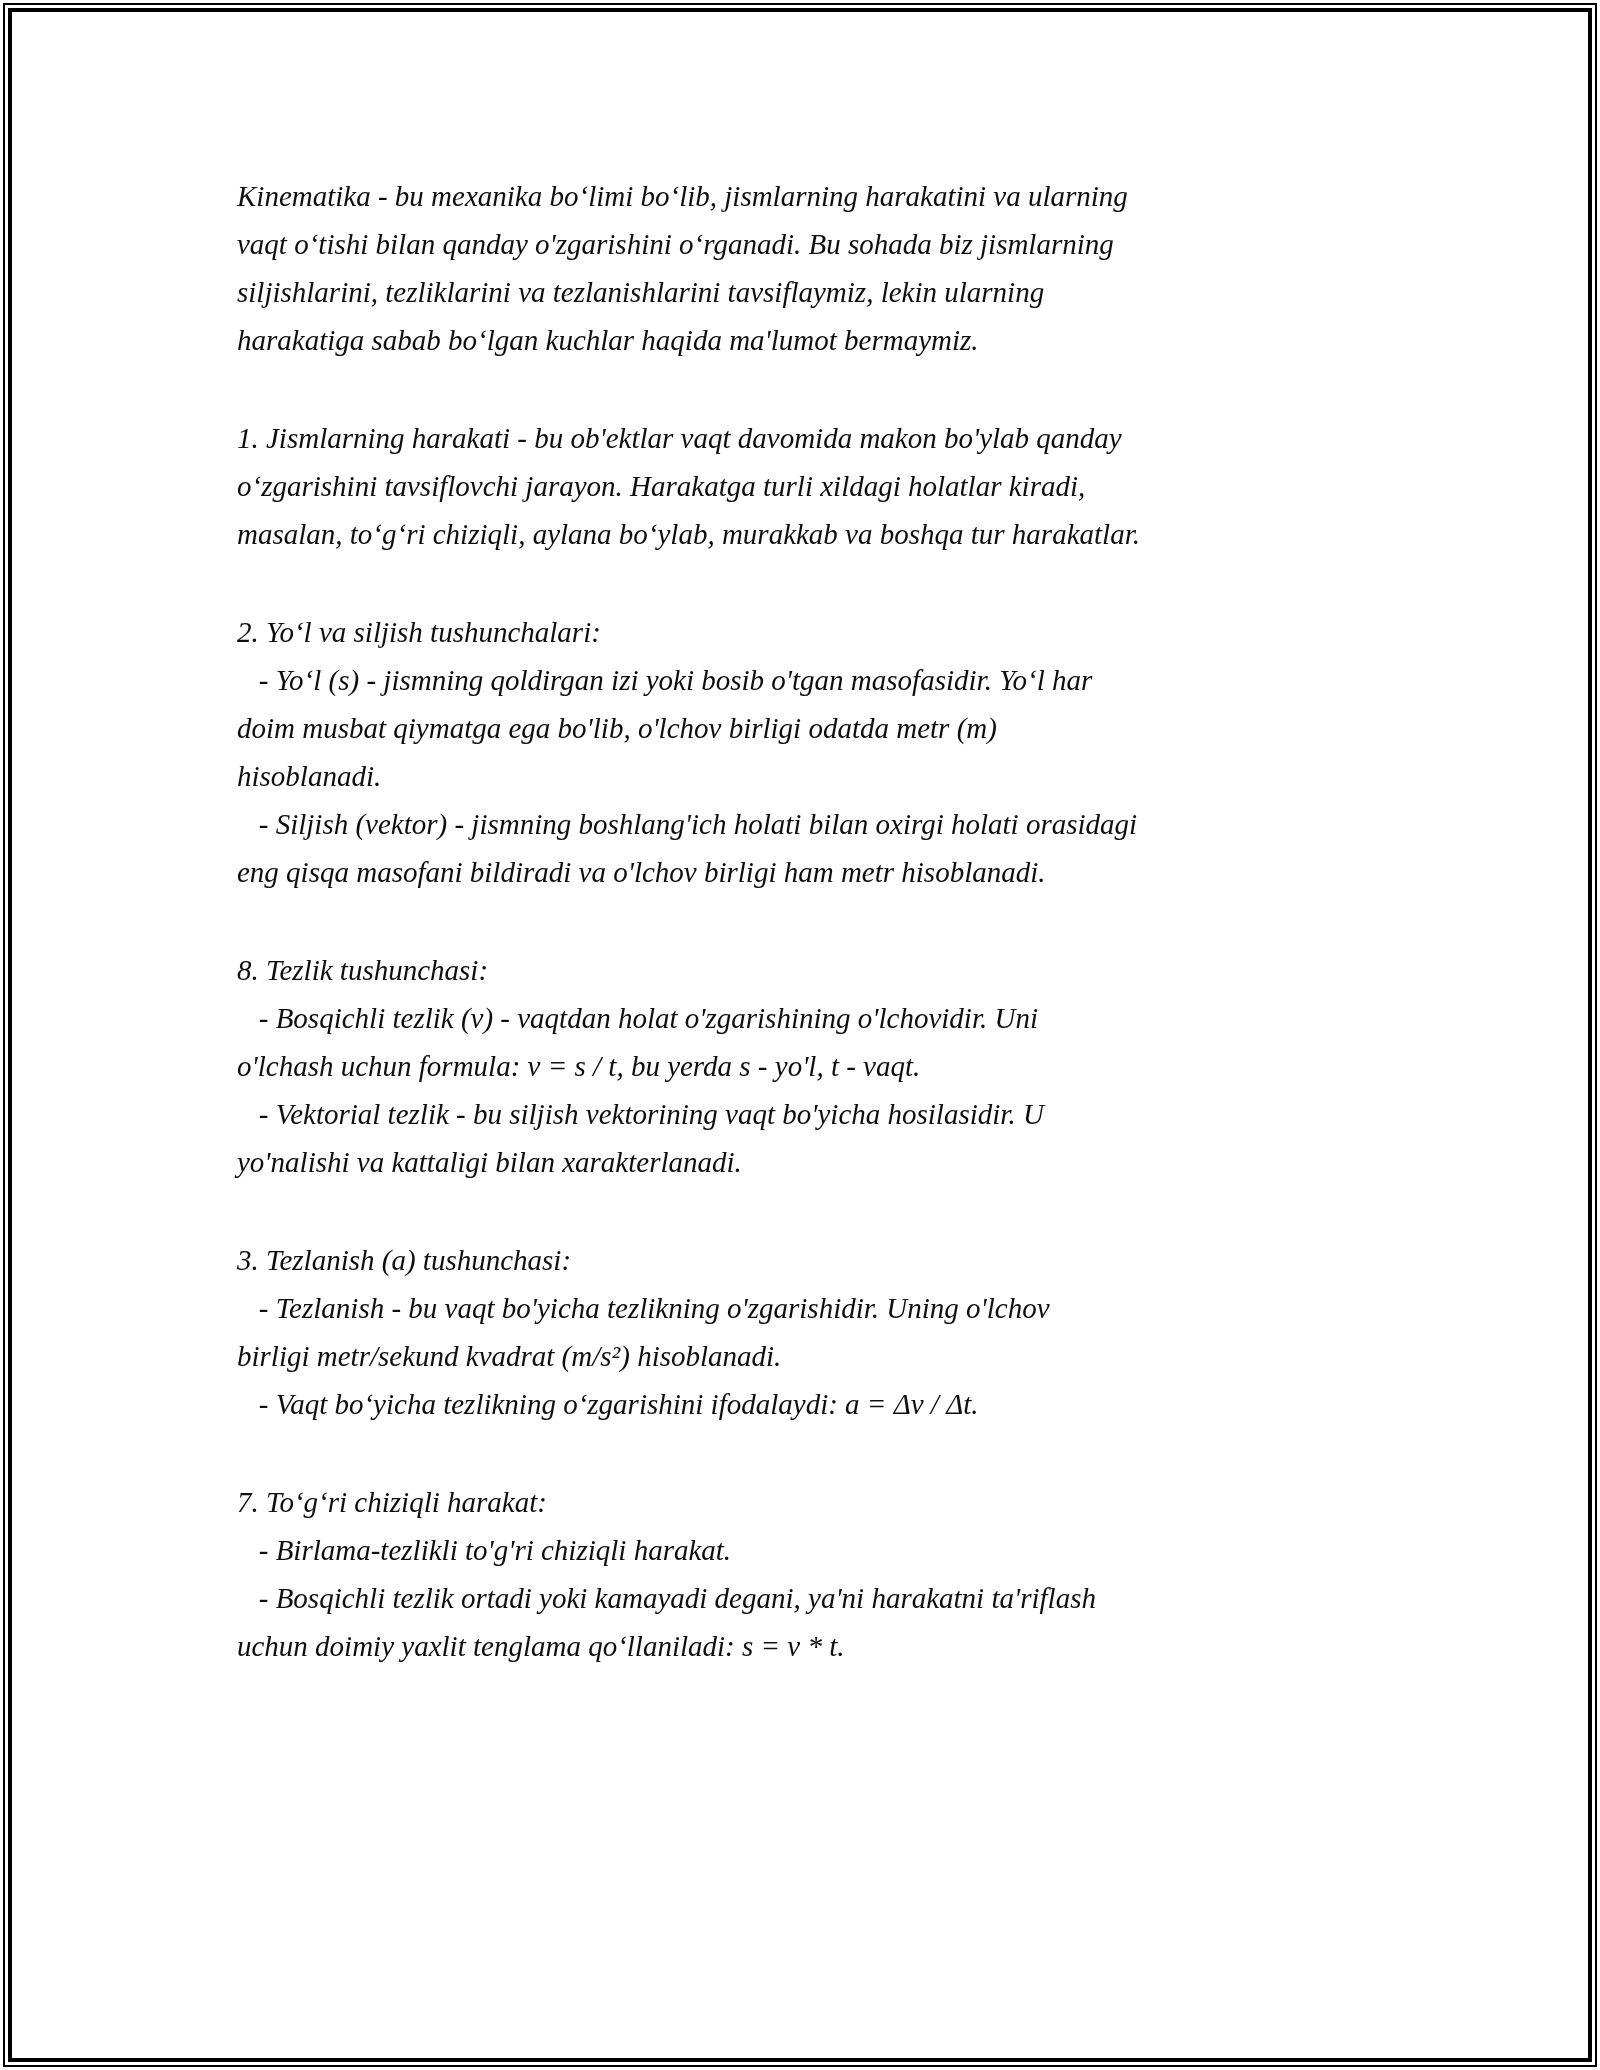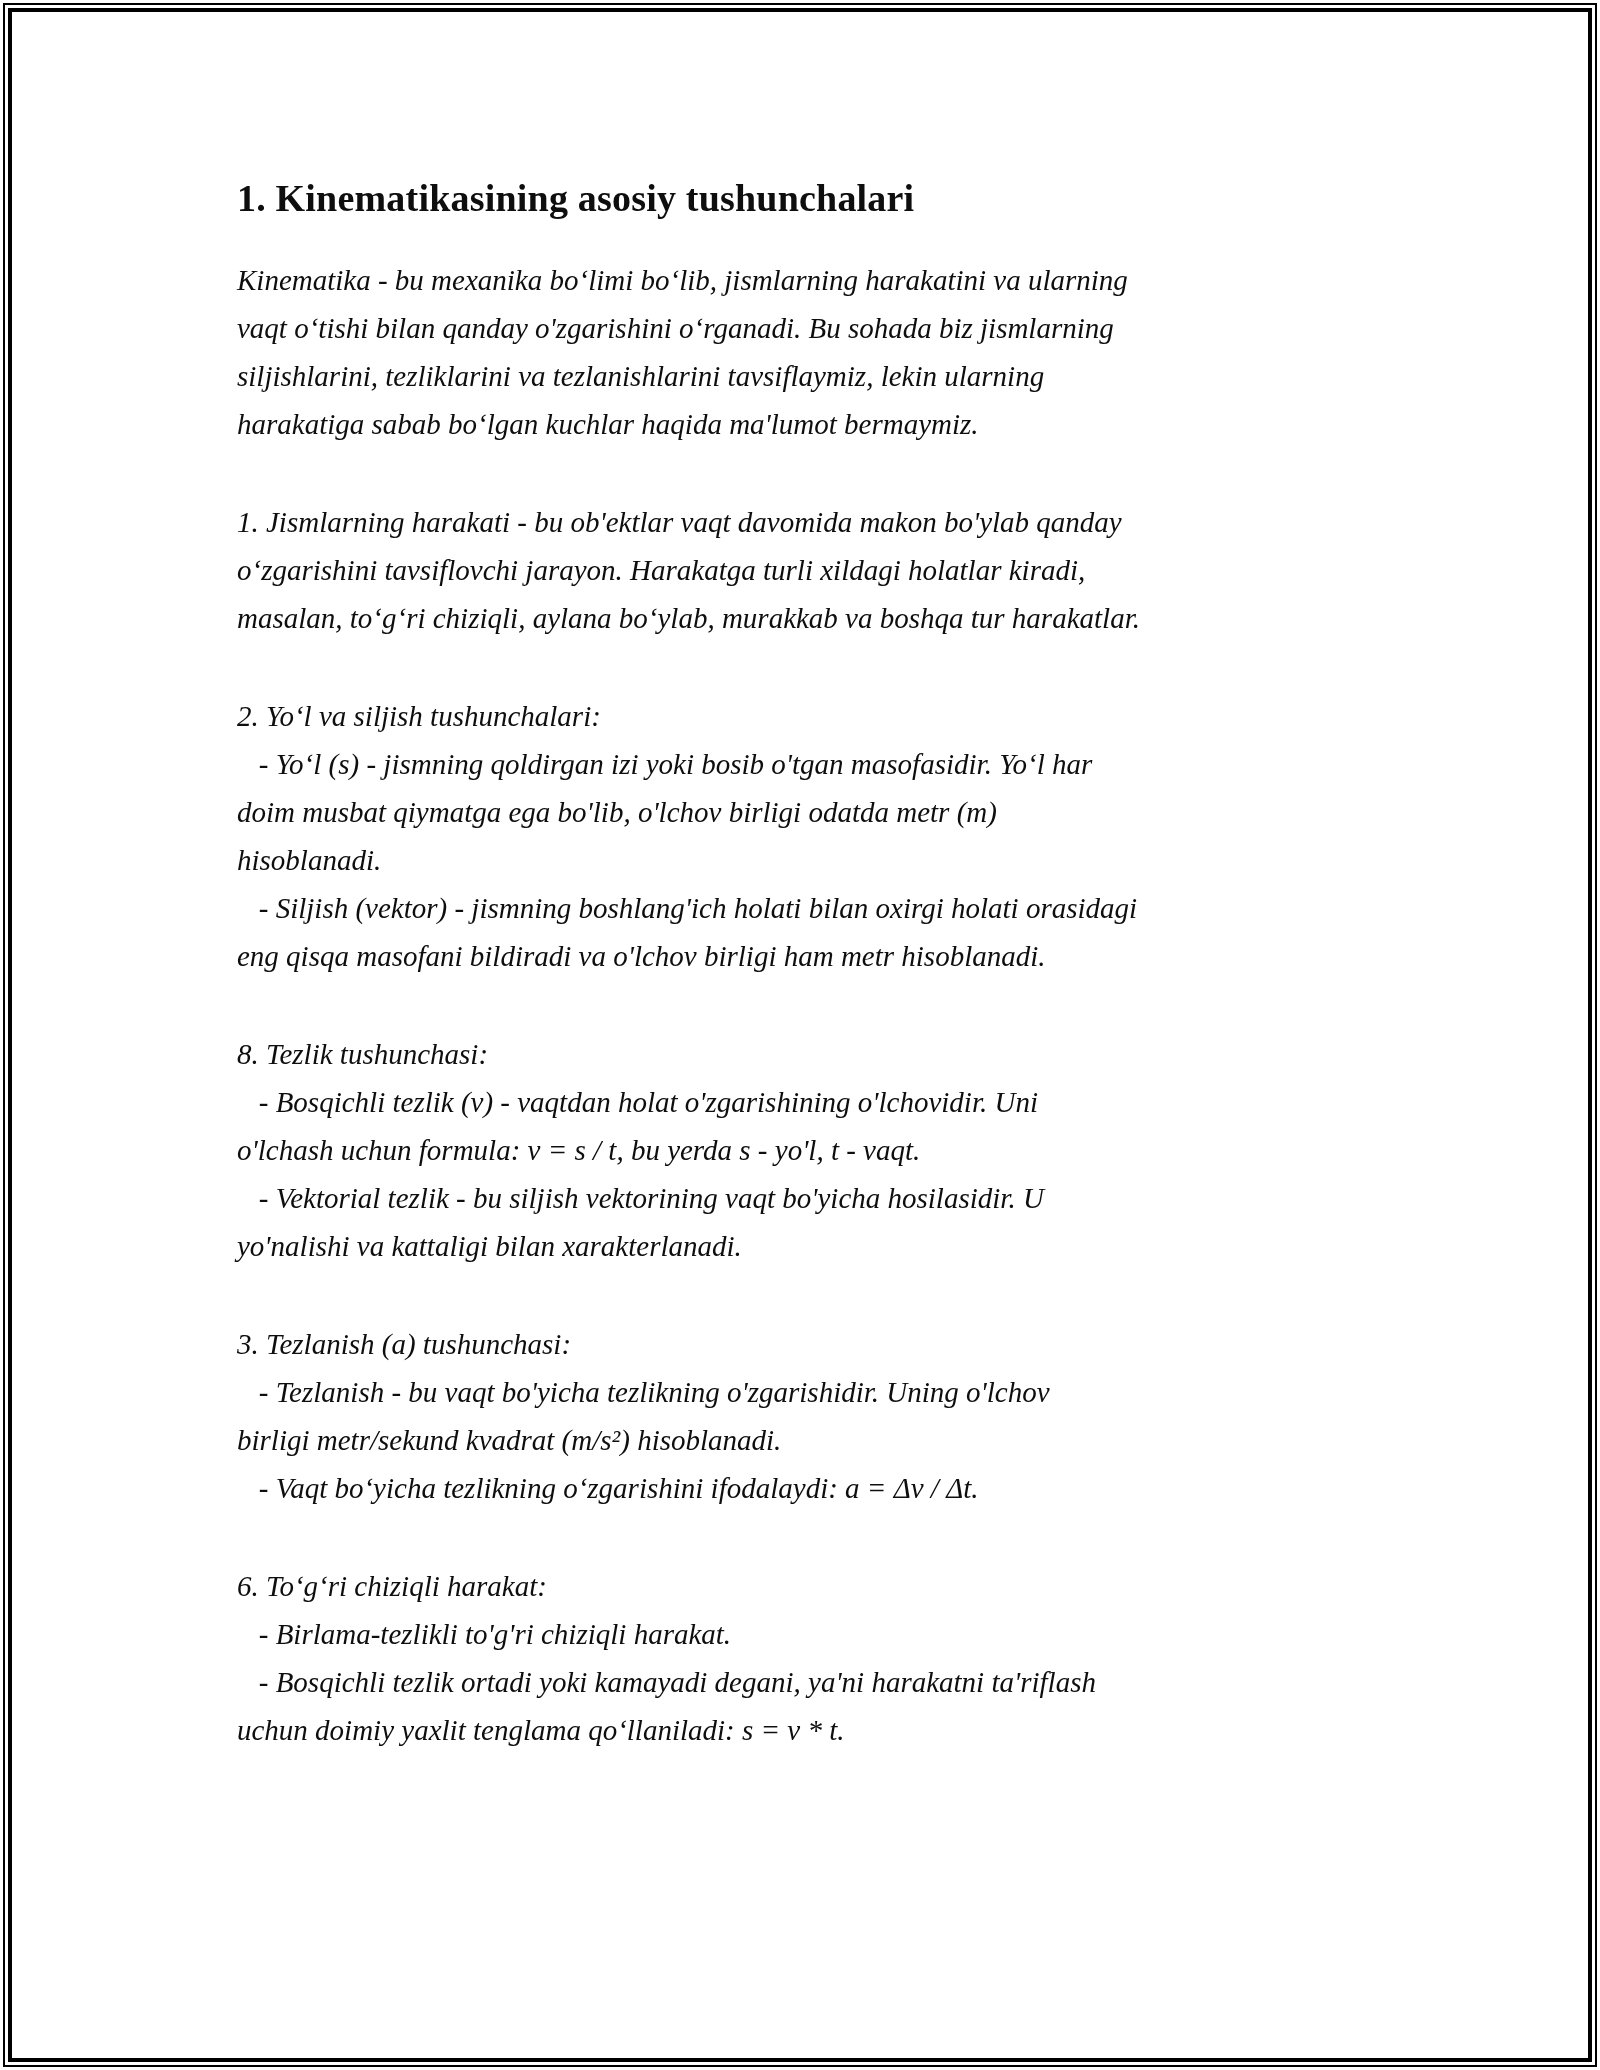--- a/index.html
+++ b/index.html
@@ -47,21 +47,20 @@
     width: 1180px;
     font-style: italic;
   }
 </style>
 </head>
 <body>
 
 <div class="frame-outer">
   <div class="frame-inner">
     <div class="content">
-      <h1 class="doc-title">1. Kinematikasining asosiy tushunchalari</h1>
 
       <p class="para">Kinematika - bu mexanika boʻlimi boʻlib, jismlarning harakatini va ularning
 vaqt oʻtishi bilan qanday o'zgarishini oʻrganadi. Bu sohada biz jismlarning
 siljishlarini, tezliklarini va tezlanishlarini tavsiflaymiz, lekin ularning
 harakatiga sabab boʻlgan kuchlar haqida ma'lumot bermaymiz.</p>
 
       <p class="para">1. Jismlarning harakati - bu ob'ektlar vaqt davomida makon bo'ylab qanday
 oʻzgarishini tavsiflovchi jarayon. Harakatga turli xildagi holatlar kiradi,
 masalan, toʻgʻri chiziqli, aylana boʻylab, murakkab va boshqa tur harakatlar.</p>
 
@@ -76,20 +75,20 @@
    - Bosqichli tezlik (v) - vaqtdan holat o'zgarishining o'lchovidir. Uni
 o'lchash uchun formula: v = s / t, bu yerda s - yo'l, t - vaqt.
    - Vektorial tezlik - bu siljish vektorining vaqt bo'yicha hosilasidir. U
 yo'nalishi va kattaligi bilan xarakterlanadi.</p>
 
       <p class="para">3. Tezlanish (a) tushunchasi:
    - Tezlanish - bu vaqt bo'yicha tezlikning o'zgarishidir. Uning o'lchov
 birligi metr/sekund kvadrat (m/s²) hisoblanadi.
    - Vaqt boʻyicha tezlikning oʻzgarishini ifodalaydi: a = Δv / Δt.</p>
 
-      <p class="para">6. Toʻgʻri chiziqli harakat:
+      <p class="para">7. Toʻgʻri chiziqli harakat:
    - Birlama-tezlikli to'g'ri chiziqli harakat.
    - Bosqichli tezlik ortadi yoki kamayadi degani, ya'ni harakatni ta'riflash
 uchun doimiy yaxlit tenglama qoʻllaniladi: s = v * t.</p>
 
     </div>
   </div>
 </div>
 
 </body></html>

